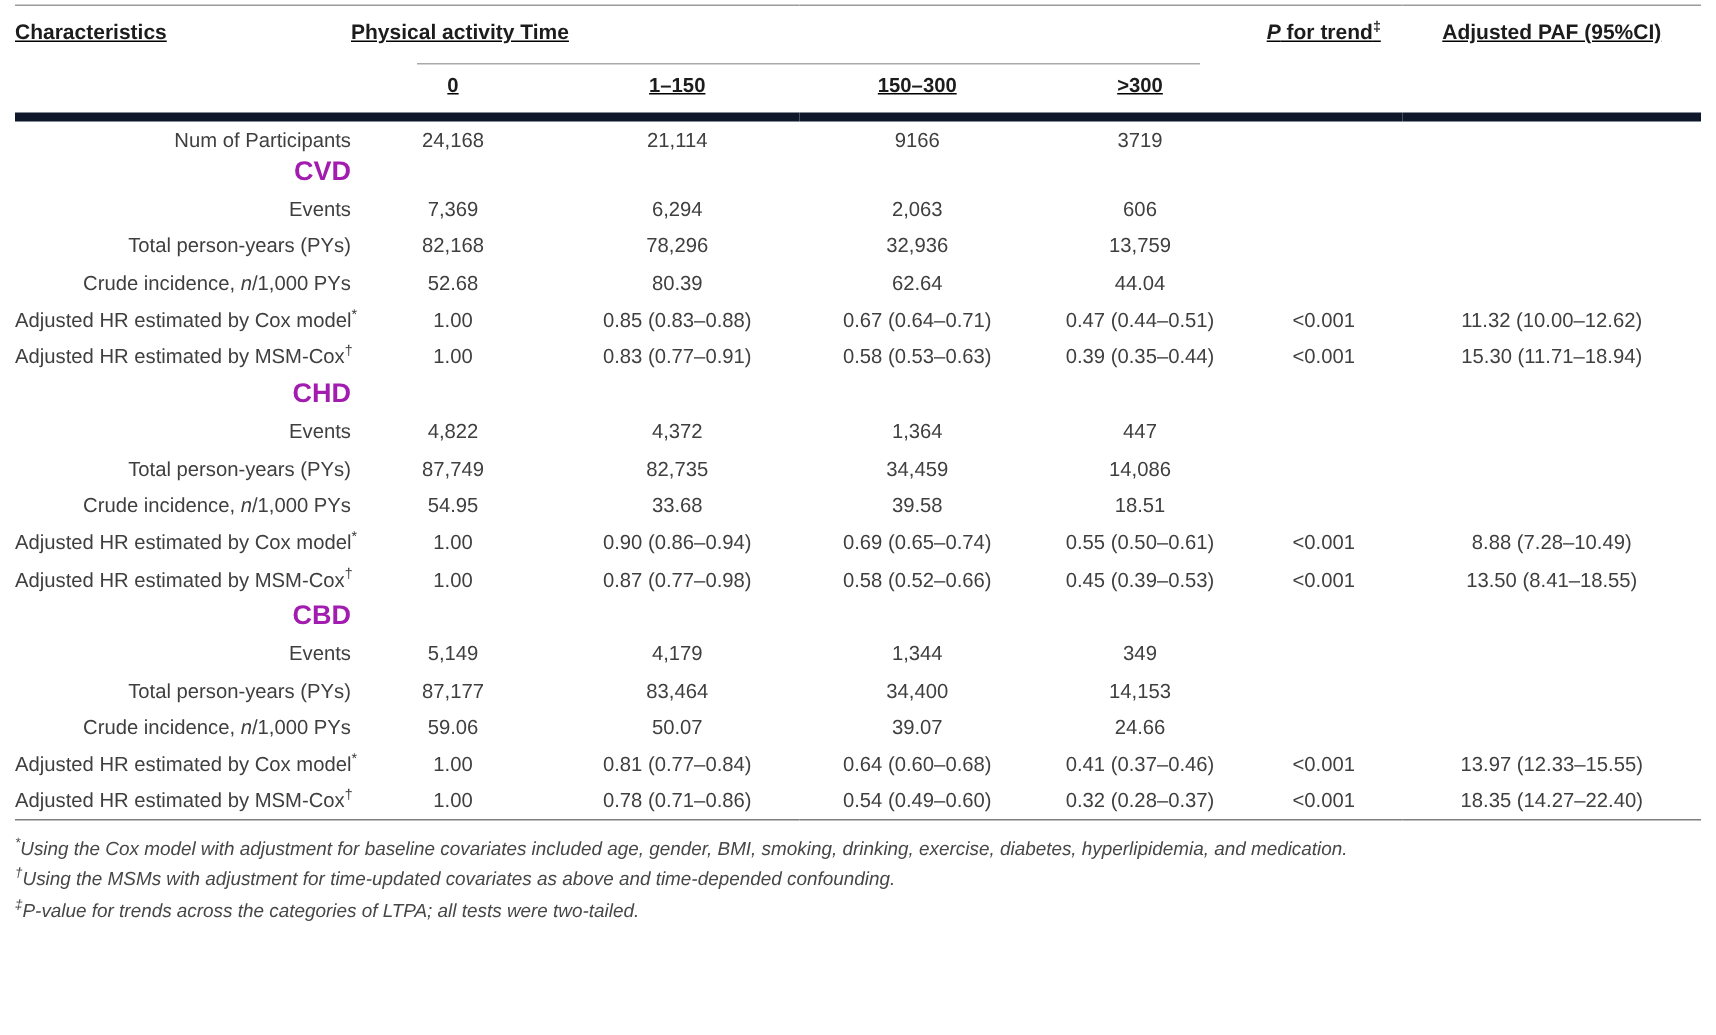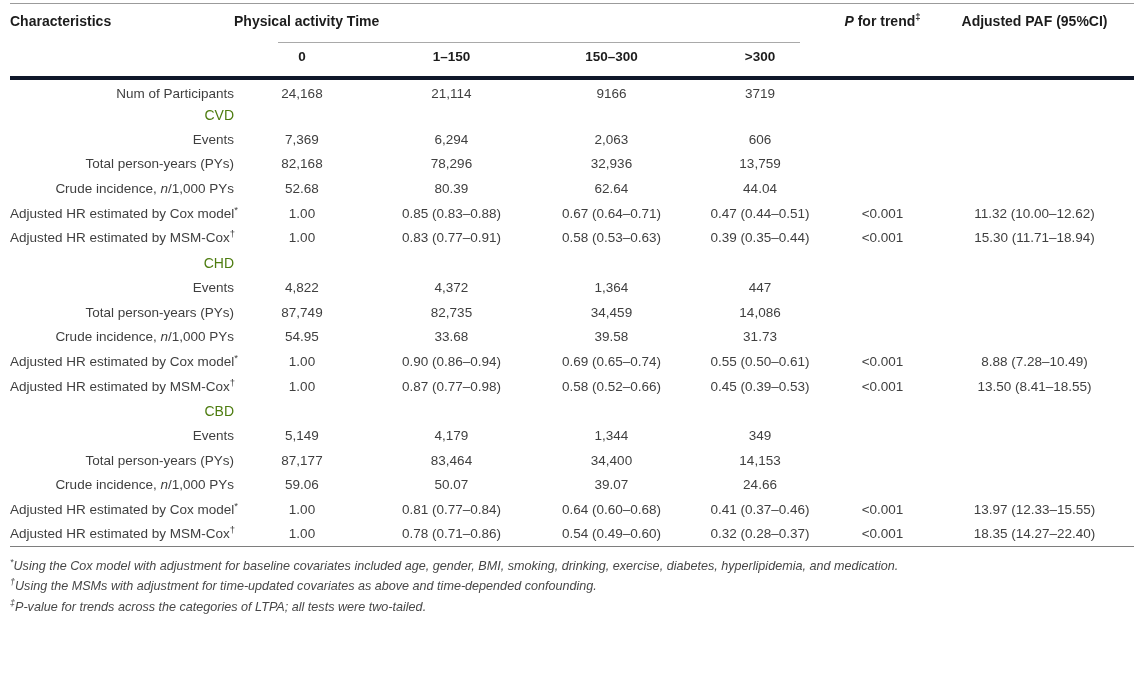--- a/index.html
+++ b/index.html
@@ -7,40 +7,40 @@
   .page {
     width:1144px; height:690px; background:#ffffff; overflow:hidden;
     font-family:"Liberation Sans","DejaVu Sans",sans-serif;
     padding:3px 10px 0 10px;
   }
   table.results {
     width:1124px; table-layout:fixed; border-collapse:collapse;
     border-top:1.5px solid #9b9b9b;
     border-bottom:1.5px solid #7e7e7e;
   }
-  thead { border-bottom:4px solid #0f172a; }
+  thead { border-bottom:6px solid #0f172a;text-decoration:underline; }
   thead th { font-weight:bold; color:#1c1c1c; font-size:14px; }
   tr.hrow1 { height:40px; }
   tr.hrow2 { height:34px; }
   tr.hrow1 th { vertical-align:top; padding-top:9px; }
   th.ch { text-align:left; }
   th.spanner { text-align:left; position:relative; }
   th.spanner::after {
     content:""; position:absolute; left:44px; right:30px; bottom:1px;
     border-bottom:1px solid #a9a9a9;
   }
   th.pt, th.paf { text-align:center; }
   tr.hrow2 th.cat { text-align:center; vertical-align:middle; font-size:13.5px; padding-bottom:6px; }
   .pit { font-style:italic; }
   sup.hsup { font-size:9.5px; vertical-align:super; line-height:0; }
   tbody td { height:24.7px; font-size:13.5px; color:#3f3f3f; vertical-align:middle; padding:0; }
   tbody tr:first-child td { padding-top:5px; }
   td.lbl { text-align:right; white-space:nowrap; }
   td.val { text-align:center; white-space:nowrap; }
-  tr.section td.lbl { font-weight:normal; color:#4d7c0f; font-size:14px; }
+  tr.section td.lbl { font-weight:bold; color:#a21caf; font-size:18px; }
   td.lbl sup { font-size:9.5px; vertical-align:super; line-height:0; }
   td.lbl .it { font-style:italic; }
   .footnotes {
     margin-top:9px; width:1124px;
     font-style:italic; font-size:12.6px; line-height:20.4px; color:#474747;
   }
   .footnotes sup { font-size:9px; vertical-align:super; line-height:0; }
 </style>
 </head>
 <body>
@@ -164,21 +164,21 @@
           <td class="val">34,459</td>
           <td class="val">14,086</td>
           <td class="val"></td>
           <td class="val"></td>
         </tr>
         <tr>
           <td class="lbl"><span>Crude incidence, </span><span class="it">n</span><span>/1,000 PYs</span></td>
           <td class="val">54.95</td>
           <td class="val">33.68</td>
           <td class="val">39.58</td>
-          <td class="val">31.73</td>
+          <td class="val">18.51</td>
           <td class="val"></td>
           <td class="val"></td>
         </tr>
         <tr>
           <td class="lbl"><span>Adjusted HR estimated by Cox model</span><sup>*</sup></td>
           <td class="val">1.00</td>
           <td class="val">0.90 (0.86–0.94)</td>
           <td class="val">0.69 (0.65–0.74)</td>
           <td class="val">0.55 (0.50–0.61)</td>
           <td class="val">&lt;0.001</td>

